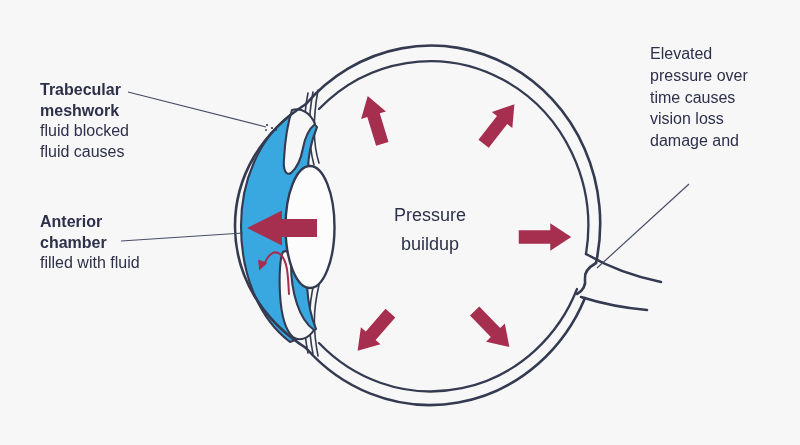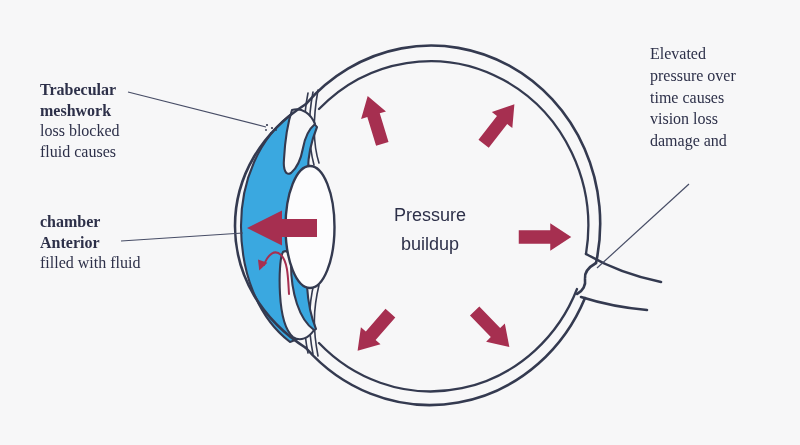--- a/index.html
+++ b/index.html
@@ -17,21 +17,21 @@
   .thin{fill:none;stroke:var(--outline,#343a50);stroke-width:1.6;stroke-linecap:round;}
   .fluid{fill:var(--fluid-blue,#3aa8e0);stroke:var(--outline,#343a50);stroke-width:2.1;stroke-linejoin:round;}
   .wedge{fill:var(--fill-light,#f7f7f8);stroke:var(--outline,#343a50);stroke-width:2.1;stroke-linejoin:round;}
   .lens{fill:var(--lens-fill,#fcfcfd);stroke:var(--outline,#343a50);stroke-width:2.4;}
   .arrow{fill:var(--arrow-maroon,#a62f50);stroke:none;}
   .flow{fill:none;stroke:var(--arrow-maroon,#a62f50);stroke-width:2;stroke-linecap:round;}
   .callout{fill:none;stroke:var(--callout,#474d66);stroke-width:1.2;}
   .dot{fill:var(--outline,#343a50);}
 
   
-  .label{position:absolute;color:var(--text,#2d3049);font-size:16px;line-height:20.5px;font-family:Liberation Serif, serif;}
+  .label{position:absolute;color:var(--text,#2d3049);font-size:16px;line-height:20.5px;}
   .label .ln{display:block;white-space:nowrap;}
   .label .bold{font-weight:700;}
   .label-right{line-height:21.8px;}
   .center-label{
     position:absolute;left:310px;top:201px;width:240px;text-align:center;
     color:var(--text,#2d3049);font-size:18px;line-height:29px;
   }
 </style>
 </head>
 <body>
@@ -123,27 +123,27 @@
     </g>
 
     <line class="callout" x1="128" y1="92" x2="266" y2="127"></line>
     <line class="callout" x1="121" y1="241" x2="243" y2="233"></line>
     <line class="callout" x1="689" y1="184" x2="597" y2="268"></line>
   </svg>
 
   <div class="label" style="left:40px;top:80px;">
     <span class="ln bold">Trabecular</span>
     <span class="ln bold">meshwork</span>
-    <span class="ln">loss blocked</span>
+    <span class="ln">fluid blocked</span>
     <span class="ln">fluid causes</span>
   </div>
 
   <div class="label" style="left:40px;top:212px;">
+    <span class="ln bold">Anterior</span>
     <span class="ln bold">chamber</span>
-    <span class="ln bold">Anterior</span>
     <span class="ln">filled with fluid</span>
   </div>
 
   <div class="label label-right" style="left:650px;top:43px;">
     <span class="ln">Elevated</span>
     <span class="ln">pressure over</span>
     <span class="ln">time causes</span>
     <span class="ln">vision loss</span>
     <span class="ln">damage and</span>
   </div>

